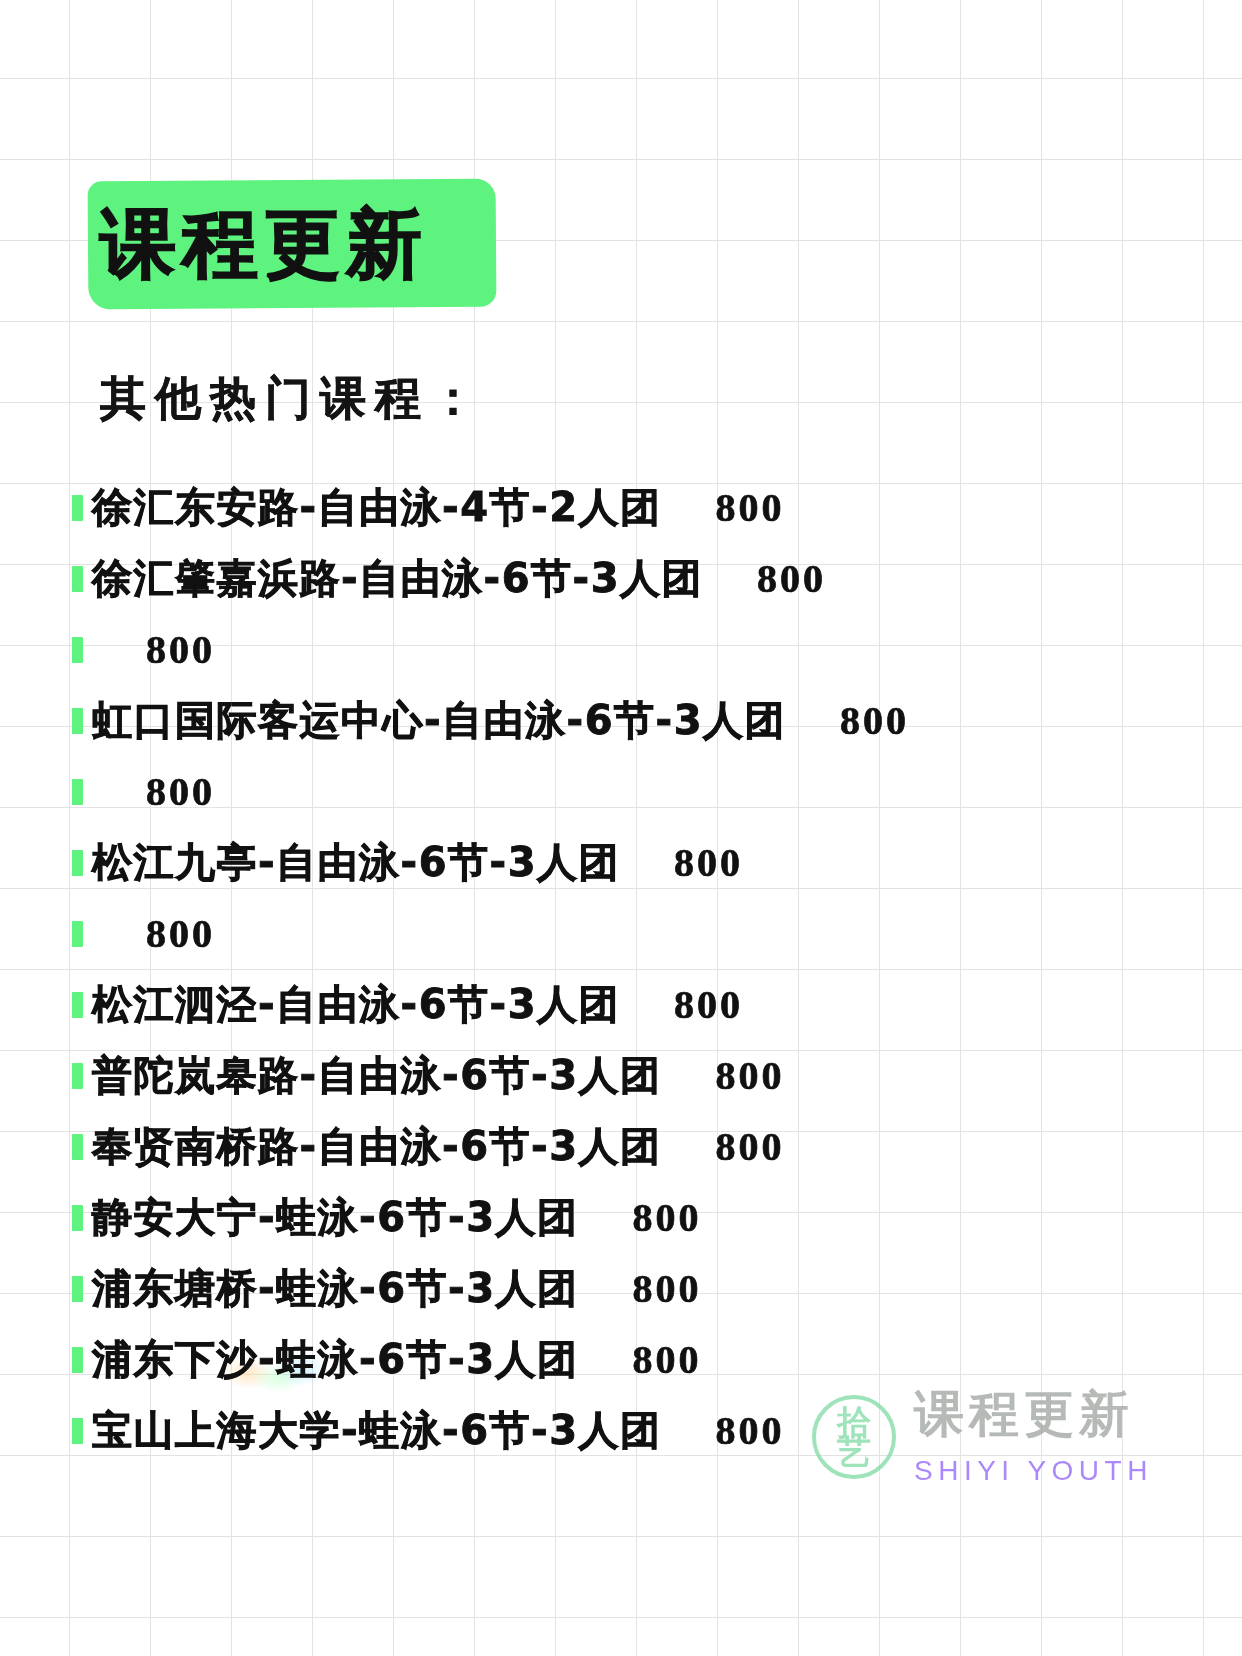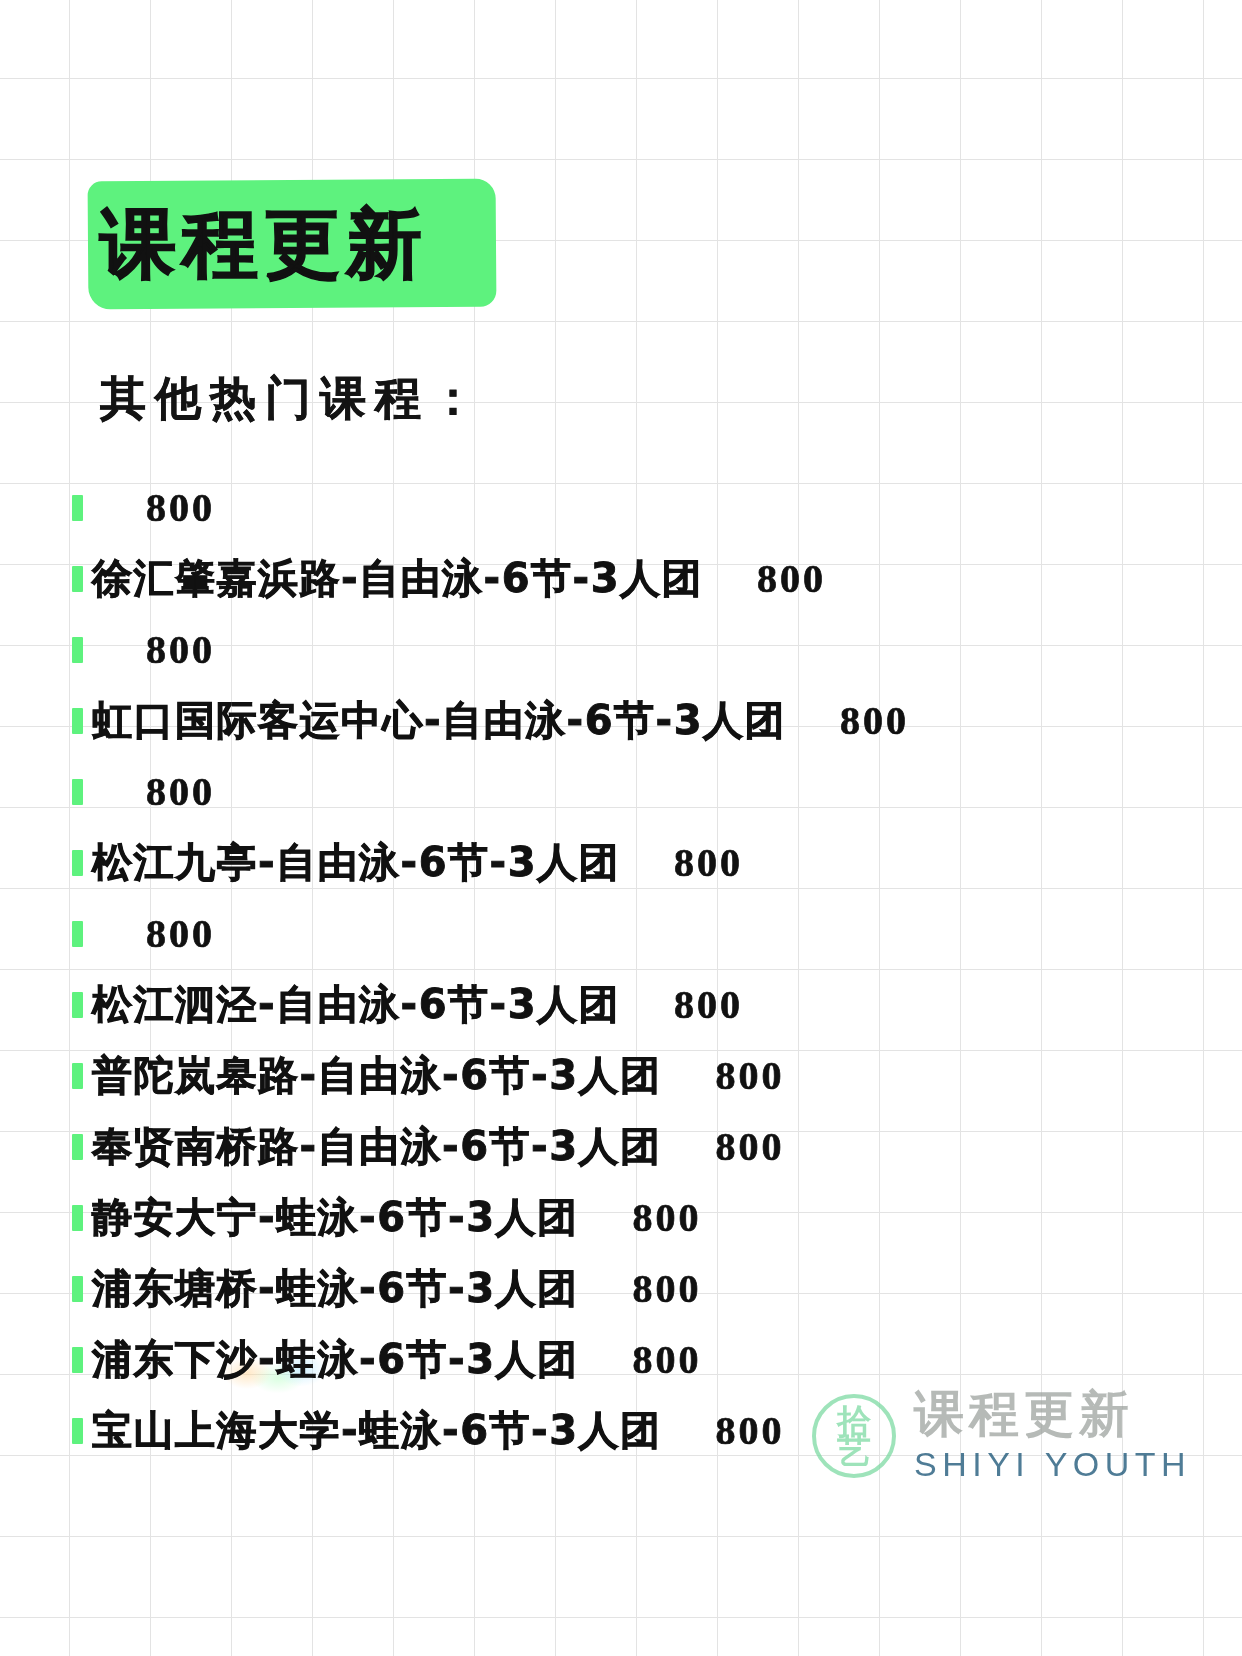--- a/index.html
+++ b/index.html
@@ -160,24 +160,24 @@
   }
   .logo-cn {
     font-size: 50px;
     font-weight: 700;
     color: #9aa09c;
     letter-spacing: 5px;
     line-height: 1.05;
     font-family: "DejaVu Sans", "Liberation Sans", sans-serif;
   }
   .logo-en {
-    font-size: 34px;
-    color: #0c4a6e;
+    font-size: 28px;
+    color: #8b5cf6;
     letter-spacing: 5.5px;
-    margin-top: 4px;
+    margin-top: 14px;
     font-family: "Liberation Sans", sans-serif;
   }
 
   
   #pastel-smudge {
     position: absolute;
     left: 212px;
     top: 1340px;
     width: 140px;
     height: 60px;
@@ -199,20 +199,21 @@
   <div class="title-wrap">
     <div class="title-highlight"></div>
     <span class="title-text">课程更新</span>
   </div>
 
   <div class="subtitle">其他热门课程：</div>
 
   <div id="course-list">
       <div class="course-row">
         <span class="bullet"></span>
+        <span class="course-name">徐汇东安路-自由泳-4节-2人团</span>
         <span class="course-price">800</span>
       </div>
       <div class="course-row">
         <span class="bullet"></span>
         <span class="course-name">徐汇肇嘉浜路-自由泳-6节-3人团</span>
         <span class="course-price">800</span>
       </div>
       <div class="course-row">
         <span class="bullet"></span>
         <span class="course-price">800</span>

